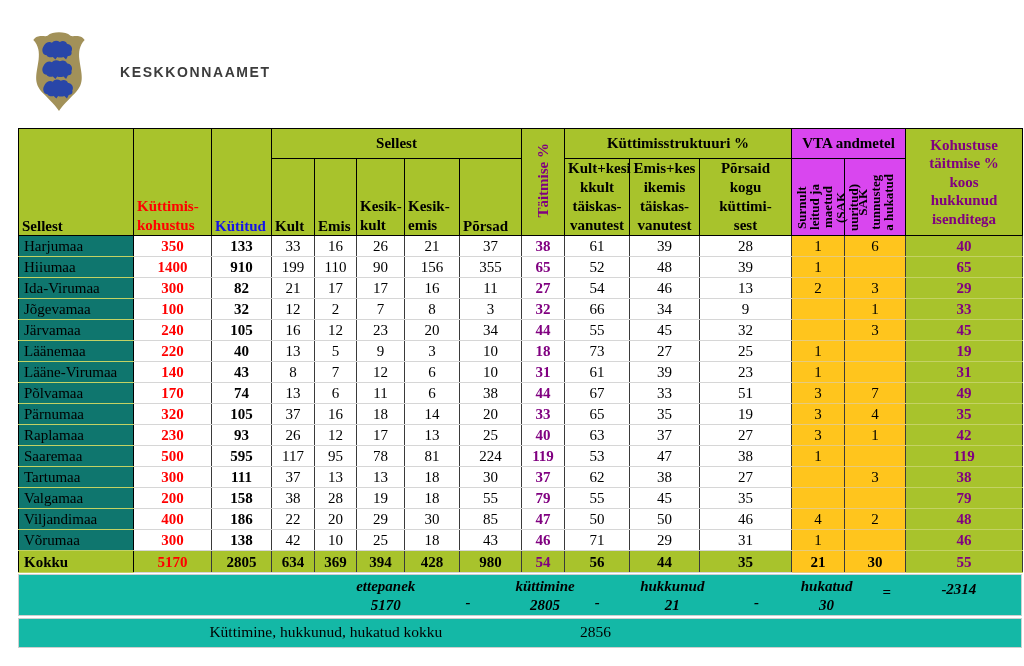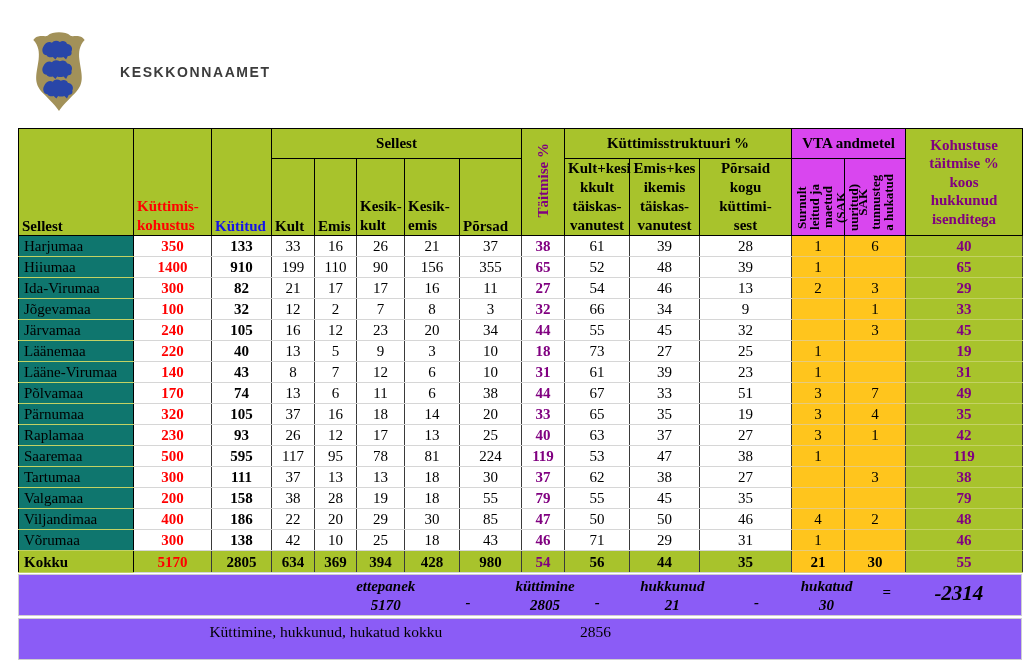--- a/index.html
+++ b/index.html
@@ -45,33 +45,33 @@
   td.hunted{ color:#000000; font-weight:bold; }
   td.pct   { color:#800080; font-weight:bold; }
   td.vta   { background:#FFC51D; border-bottom:1px solid #e6ca7e; }
   td.final { background:#A8C32C; color:#800080; font-weight:bold;
              border-bottom:1px solid #c3d264; }
   tr.total td { font-weight:bold; background:#A8C32C; border-top:1px solid #2e2e2e;
                 height:22px; }
   tr.total td.vta { background:#FFC51D; }
 
   
-  .band { position:absolute; left:18px; width:1004px; background:#8b5cf6;
+  .band { position:absolute; left:18px; width:1004px; background:#14b8a6;
           border:1px solid #cfcfcf; }
   .band1 { top:574px; height:42px; }
-  .band2 { top:618px; height:42px; }
+  .band2 { top:618px; height:30px; }
   .pair  { position:absolute; top:2px; transform:translateX(-50%); text-align:center;
            font-style:italic; font-weight:bold; font-size:15px; line-height:19px; }
   .pair .val { display:block; }
   .sep   { position:absolute; top:19px; transform:translateX(-50%);
            font-style:italic; font-weight:bold; font-size:15px; }
   .eq    { position:absolute; top:9px; transform:translateX(-50%);
            font-weight:bold; font-size:15px; }
   .result{ position:absolute; top:6px; transform:translateX(-50%);
-           font-style:italic; font-weight:bold; font-size:21px; }
+           font-style:italic; font-weight:bold; font-size:15px; }
   .p1{left:36.6%} .p2{left:52.5%} .p3{left:65.2%} .p4{left:80.6%}
   .s1{left:44.8%} .s2{left:57.7%} .s3{left:73.6%}
   .eqp{left:86.6%} .resp{left:93.8%}
   .b2label { position:absolute; left:19%; top:4px; font-size:15.5px; }
   .b2value { position:absolute; left:56%; top:4px; font-size:15.5px; }
 </style>
 </head>
 <body>
 
 <div class="page">

